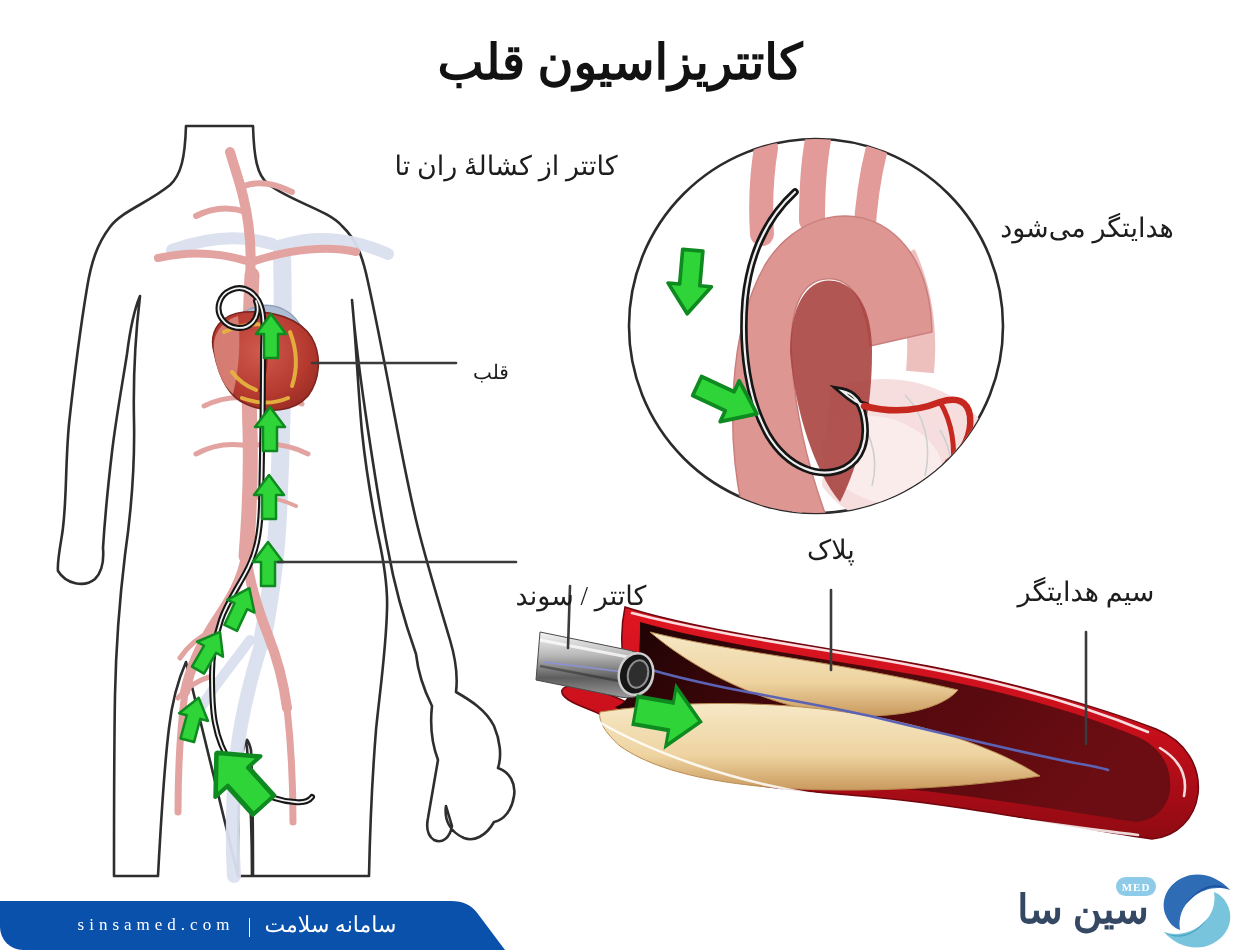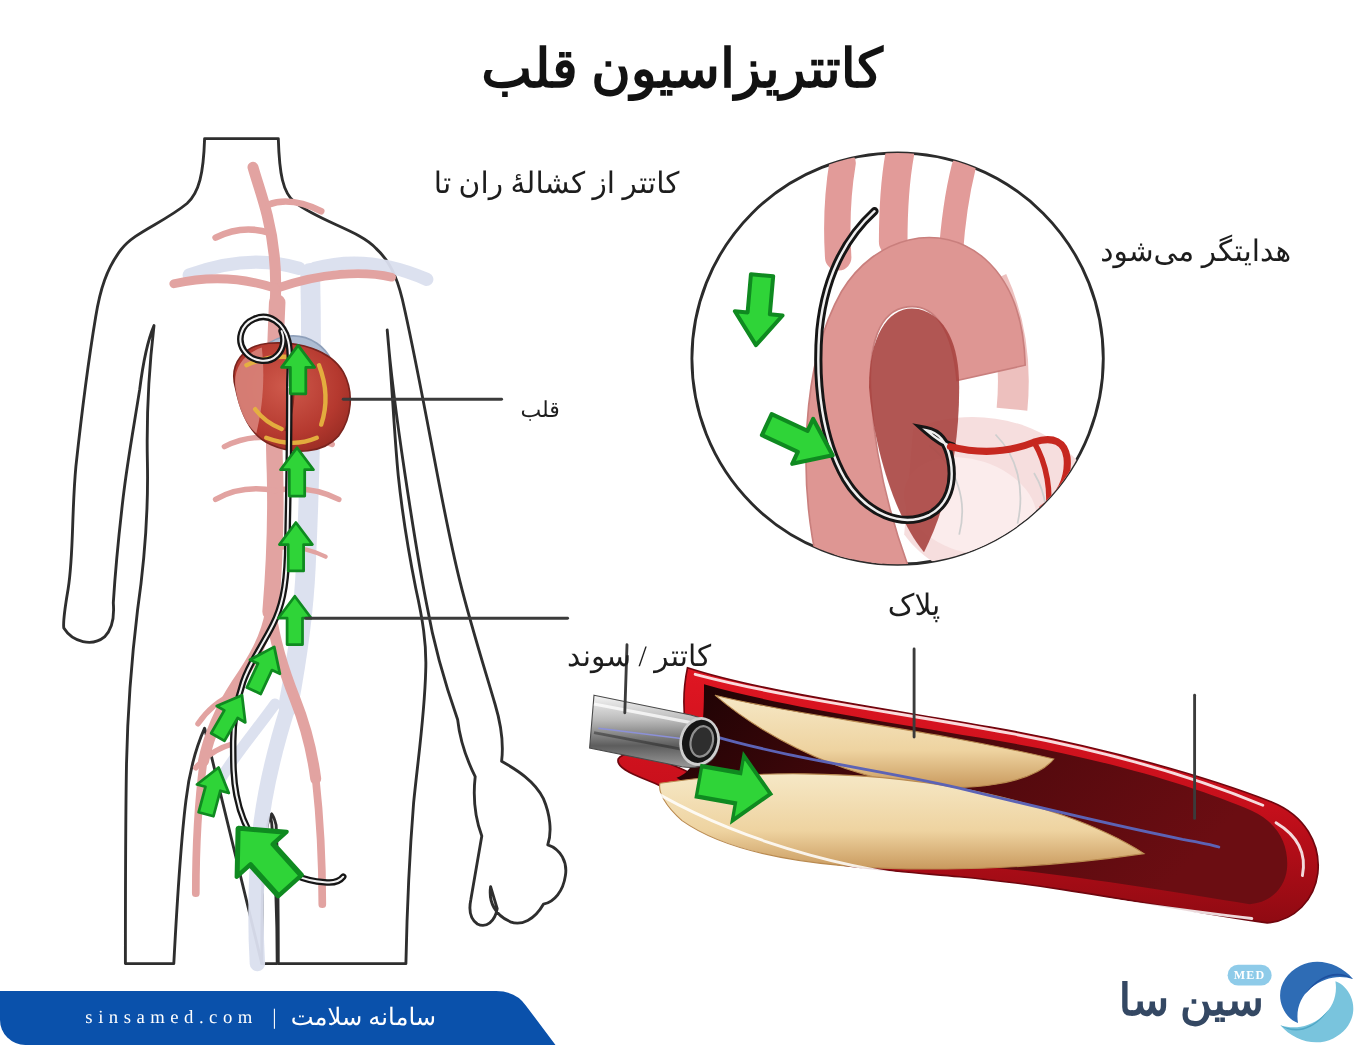--- a/index.html
+++ b/index.html
@@ -272,20 +272,21 @@
       <path d="M278,562 L516,562"></path>
       <path d="M570,586 L568,648"></path>
       <path d="M831,590 L831,670"></path>
       <path d="M1086,632 L1086,744"></path>
     </g>
   </svg>
 
   <div class="abs lbl fa lbl-heart">قلب</div>
   <div class="abs lbl fa lbl-cath">کاتتر / سوند</div>
   <div class="abs lbl fa lbl-plaque">پلاک</div>
+  <div class="abs lbl fa lbl-wire">سیم هدایتگر</div>
 
   <svg class="abs" style="left:0;top:901px;" width="520" height="49" viewBox="0 0 520 49">
     <path d="M0,0 L451,0 Q469,0 478,13 L505,49 L0,49 Z" fill="#0a51ab"></path>
   </svg>
   <div class="abs footer-text">
     <span class="latin">sinsamed.com</span>
     <span class="sep">|</span>
     <span class="farsi fa">سامانه سلامت</span>
   </div>
 

